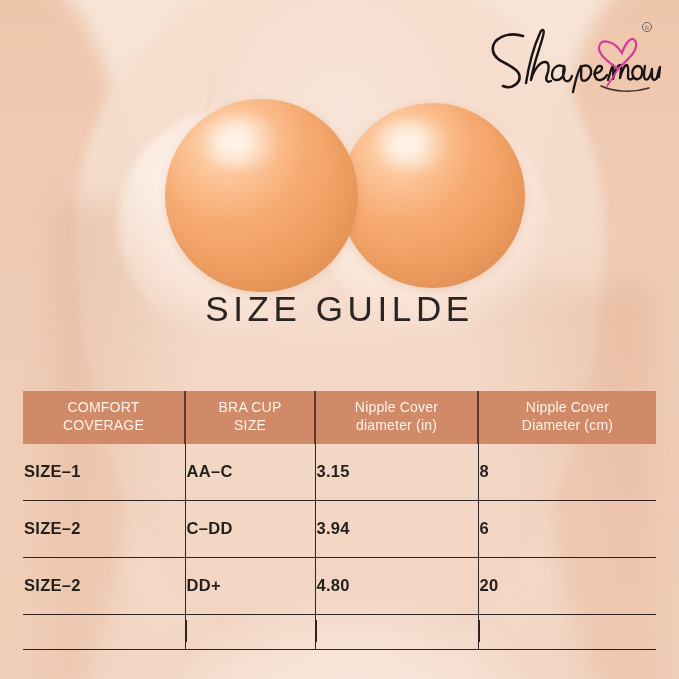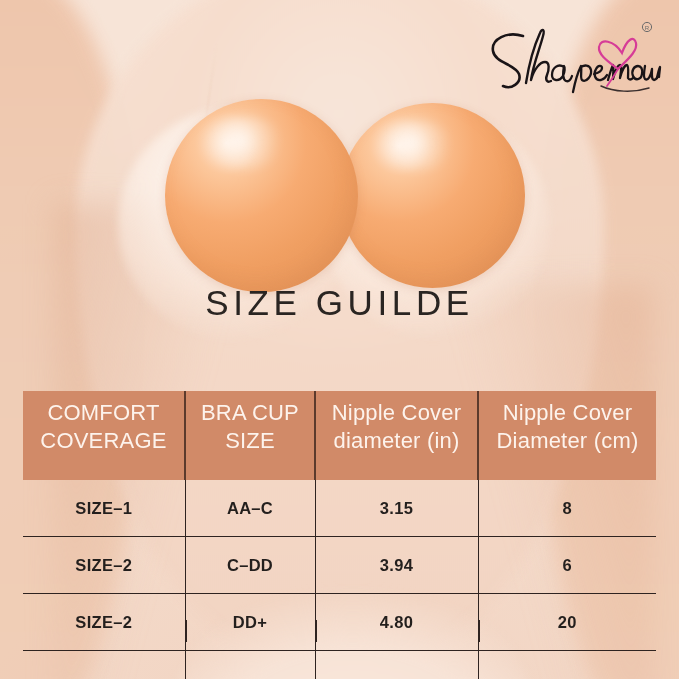--- a/index.html
+++ b/index.html
@@ -134,21 +134,21 @@
     height: 78px;
     z-index: 6;
   }
   .logo svg { display: block; width: 100%; height: 100%; overflow: visible; }
 
   
   .title {
     position: absolute;
     left: 0;
     right: 0;
-    top: 283px;
+    top: 289px;
     text-align: center;
     font-size: 35px;
     letter-spacing: 4.6px;
     color: #2a2522;
     font-weight: 400;
     z-index: 5;
   }
   .subtitle {
     position: absolute;
     left: 0;
@@ -171,35 +171,35 @@
     z-index: 5;
   }
   table.size-table {
     width: 100%;
     border-collapse: collapse;
     table-layout: fixed;
   }
   table.size-table thead th {
     background: #d18a68;
     color: #fdf3ec;
-    font-size: 22px;
+    font-size: 14px;
     font-weight: 400;
     line-height: 1.28;
-    padding: 8px 4px 25px;
+    padding: 8px 4px 9px;
     text-align: center;
     border-left: 2px solid #5c3a2c;
     letter-spacing: .2px;
   }
   table.size-table thead th:first-child { border-left: 0; }
 
   table.size-table tbody td {
     font-size: 16.5px;
     font-weight: 700;
     color: #231f1d;
-    text-align: center;
+    text-align: left;
     height: 54px;
     border-bottom: 1.6px solid #2e2320;
     border-left: 1.6px solid #2e2320;
     letter-spacing: .3px;
   }
   table.size-table tbody td:first-child { border-left: 0; }
   table.size-table tbody tr:last-child td { height: 32px; border-bottom: 1.6px solid #2e2320; }
 
   .col-1 { width: 162px; }
   .col-2 { width: 130px; }

